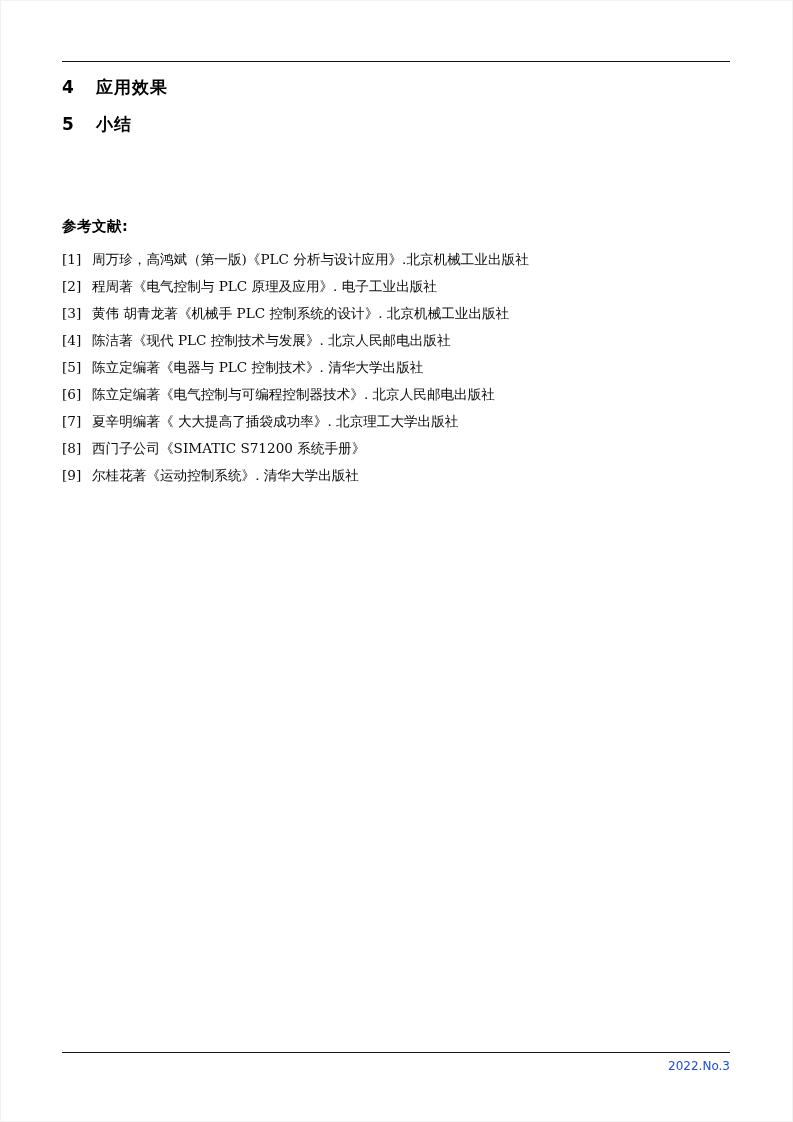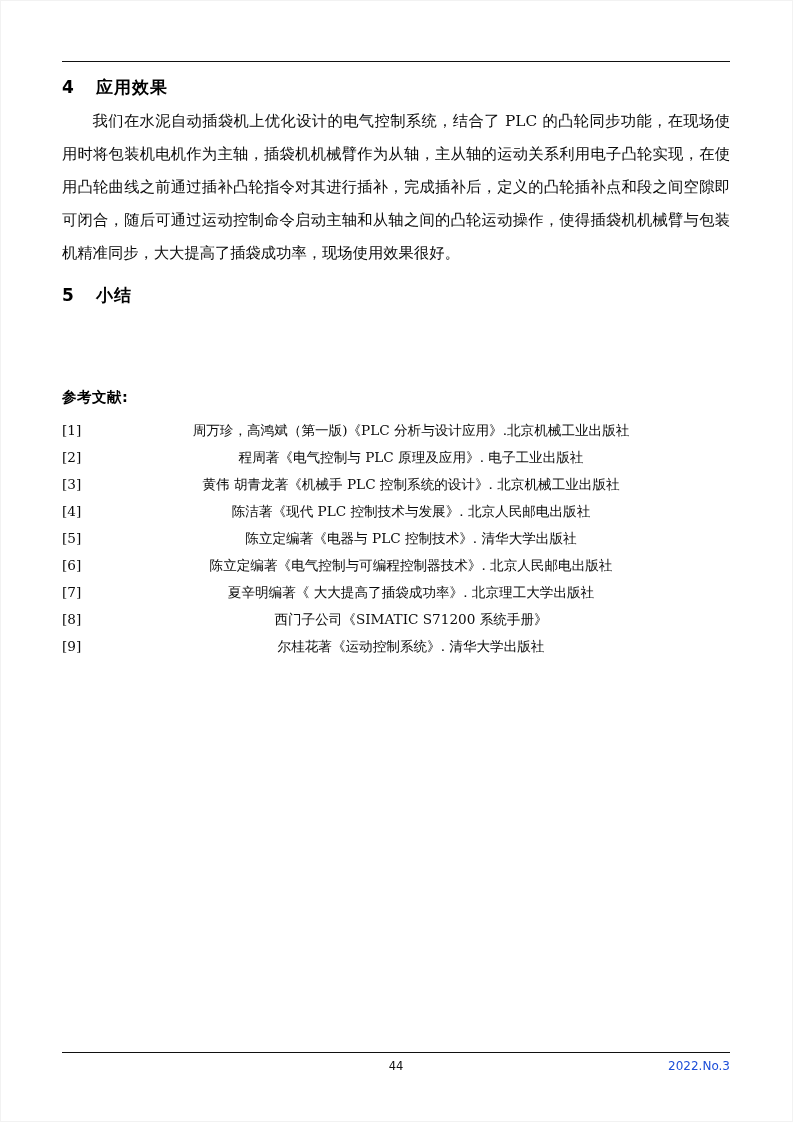--- a/index.html
+++ b/index.html
@@ -102,21 +102,20 @@
     color: #0b0b0b;
     display: flex;
     align-items: baseline;
   }
   ul.ref-list li .ref-num {
     width: 30px;
     flex: none;
   }
   ul.ref-list li .ref-text {
     flex: 1;
-    text-align: center;
   }
   
   .footer {
     position: absolute;
     left: 62px;
     top: 1052px;
     width: 668px;
   }
   .footer-rule {
     border-bottom: 1.4px solid #111111;
@@ -155,21 +154,20 @@
 
     <div class="header-area">
       <div class="header-rule"></div>
     </div>
 
     <div class="section">
       <div class="section-heading">
         <span class="num">4</span>
         <span class="htext">应用效果</span>
       </div>
-      <p class="body">我们在水泥自动插袋机上优化设计的电气控制系统，结合了 PLC 的凸轮同步功能，在现场使用时将包装机电机作为主轴，插袋机机械臂作为从轴，主从轴的运动关系利用电子凸轮实现，在使用凸轮曲线之前通过插补凸轮指令对其进行插补，完成插补后，定义的凸轮插补点和段之间空隙即可闭合，随后可通过运动控制命令启动主轴和从轴之间的凸轮运动操作，使得插袋机机械臂与包装机精准同步，大大提高了插袋成功率，现场使用效果很好。</p>
     </div>
 
     <div class="section">
       <div class="section-heading">
         <span class="num">5</span>
         <span class="htext">小结</span>
       </div>
     </div>
 
     <div class="refs">
@@ -212,17 +210,16 @@
           <span class="ref-text">尔桂花著《运动控制系统》. 清华大学出版社</span>
         </li>
       </ul>
     </div>
 
   </div>
 
   <div class="footer">
     <div class="footer-rule"></div>
     <div class="footer-row">
-      <div class="footer-page">44</div>
       <div class="footer-issue">2022.No.3</div>
     </div>
   </div>
 </div>
 
 </body></html>

